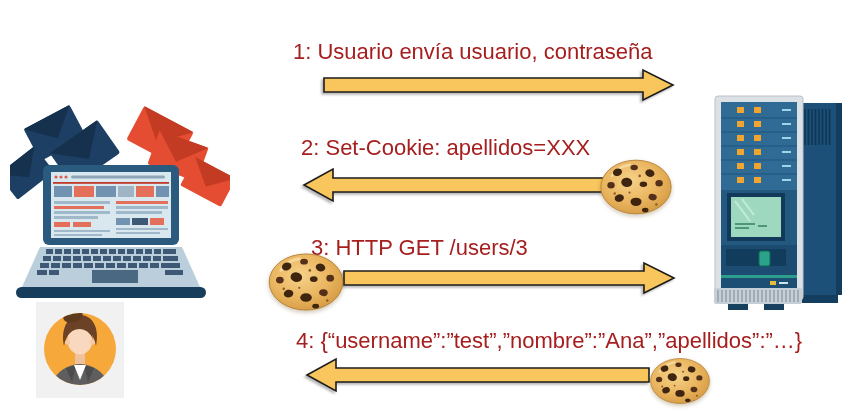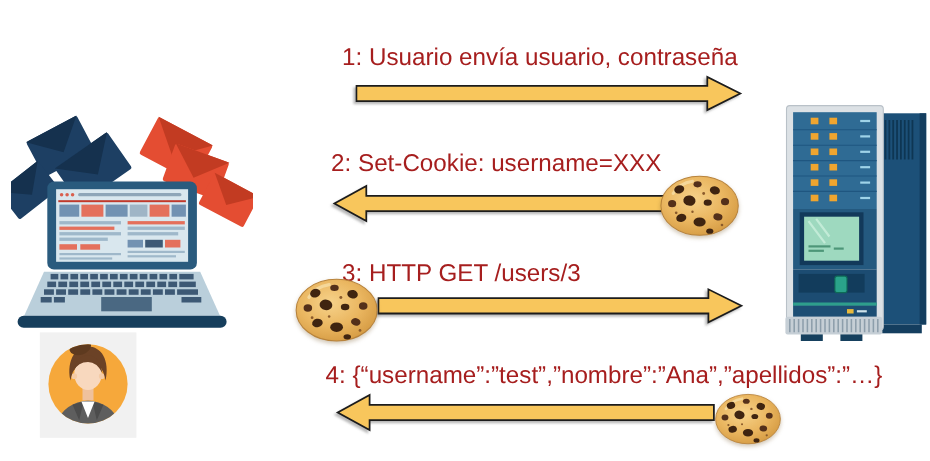--- a/index.html
+++ b/index.html
@@ -279,28 +279,28 @@
         <line x1="74" y1="197" x2="74" y2="209"></line>
         <line x1="78" y1="197" x2="78" y2="209"></line>
         <line x1="82" y1="197" x2="82" y2="209"></line>
         <line x1="86" y1="197" x2="86" y2="209"></line>
     </g>
     <rect x="16" y="211" width="20" height="6" fill="#16405E"></rect>
     <rect x="52" y="211" width="20" height="6" fill="#16405E"></rect>
   </svg>
 
   <div>
-    <div class="msg-label" style="left:311px;top:40px">1: Usuario envía usuario, contraseña</div>
+    <div class="msg-label" style="left:293px;top:40px">1: Usuario envía usuario, contraseña</div>
     <svg class="arrow" style="left:323px;top:68px" width="352" height="34" viewBox="0 0 352 34">
       <polygon points="1,10 320,10 320,2 350,17 320,32 320,24 1,24" fill="#F8C65C" stroke="#1C1C1C" stroke-width="1.6"></polygon>
     </svg>
   </div>
 
   <div>
-    <div class="msg-label" style="left:301px;top:136px">2: Set-Cookie: username=XXX</div>
+    <div class="msg-label" style="left:301px;top:136px">2: Set-Cookie: apellidos=XXX</div>
     <svg class="arrow" style="left:302px;top:167px" width="346" height="36" viewBox="0 0 346 36">
       <polygon points="345,11 31,11 31,2 2,18 31,34 31,25 345,25" fill="#F8C65C" stroke="#1C1C1C" stroke-width="1.6"></polygon>
     </svg>
     <svg class="cookie" style="left:599px;top:158px" width="74" height="58" viewBox="0 0 80 62">
         <use href="#cookie-symbol"></use>
       </svg>
   </div>
 
   <div>
     <div class="msg-label" style="left:311px;top:236px">3: HTTP GET /users/3</div>

